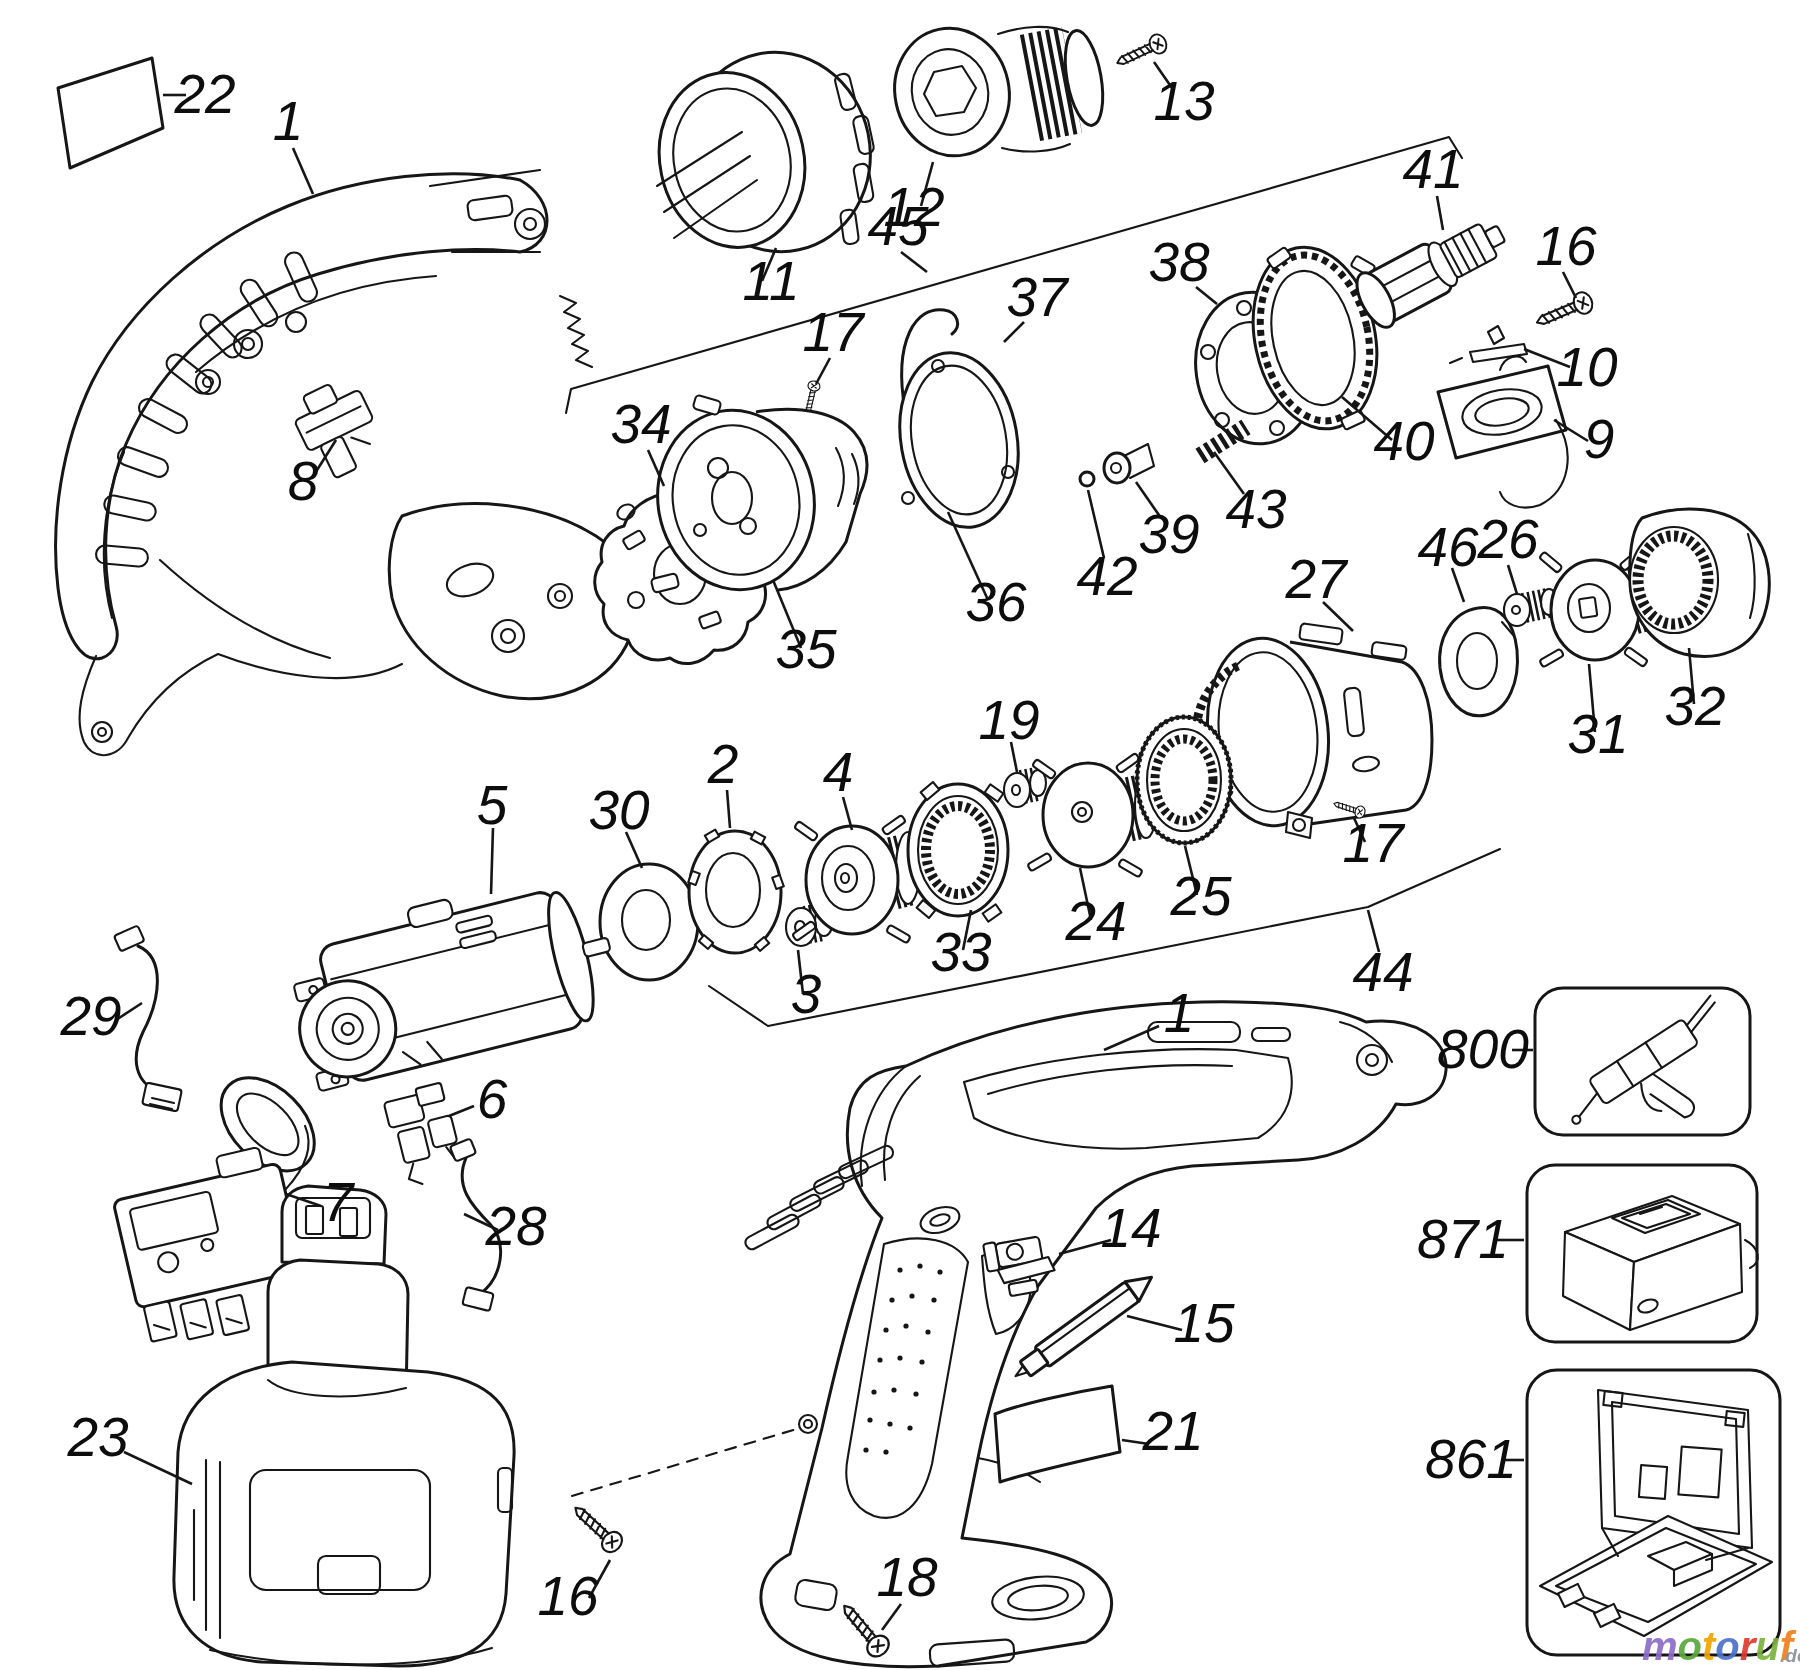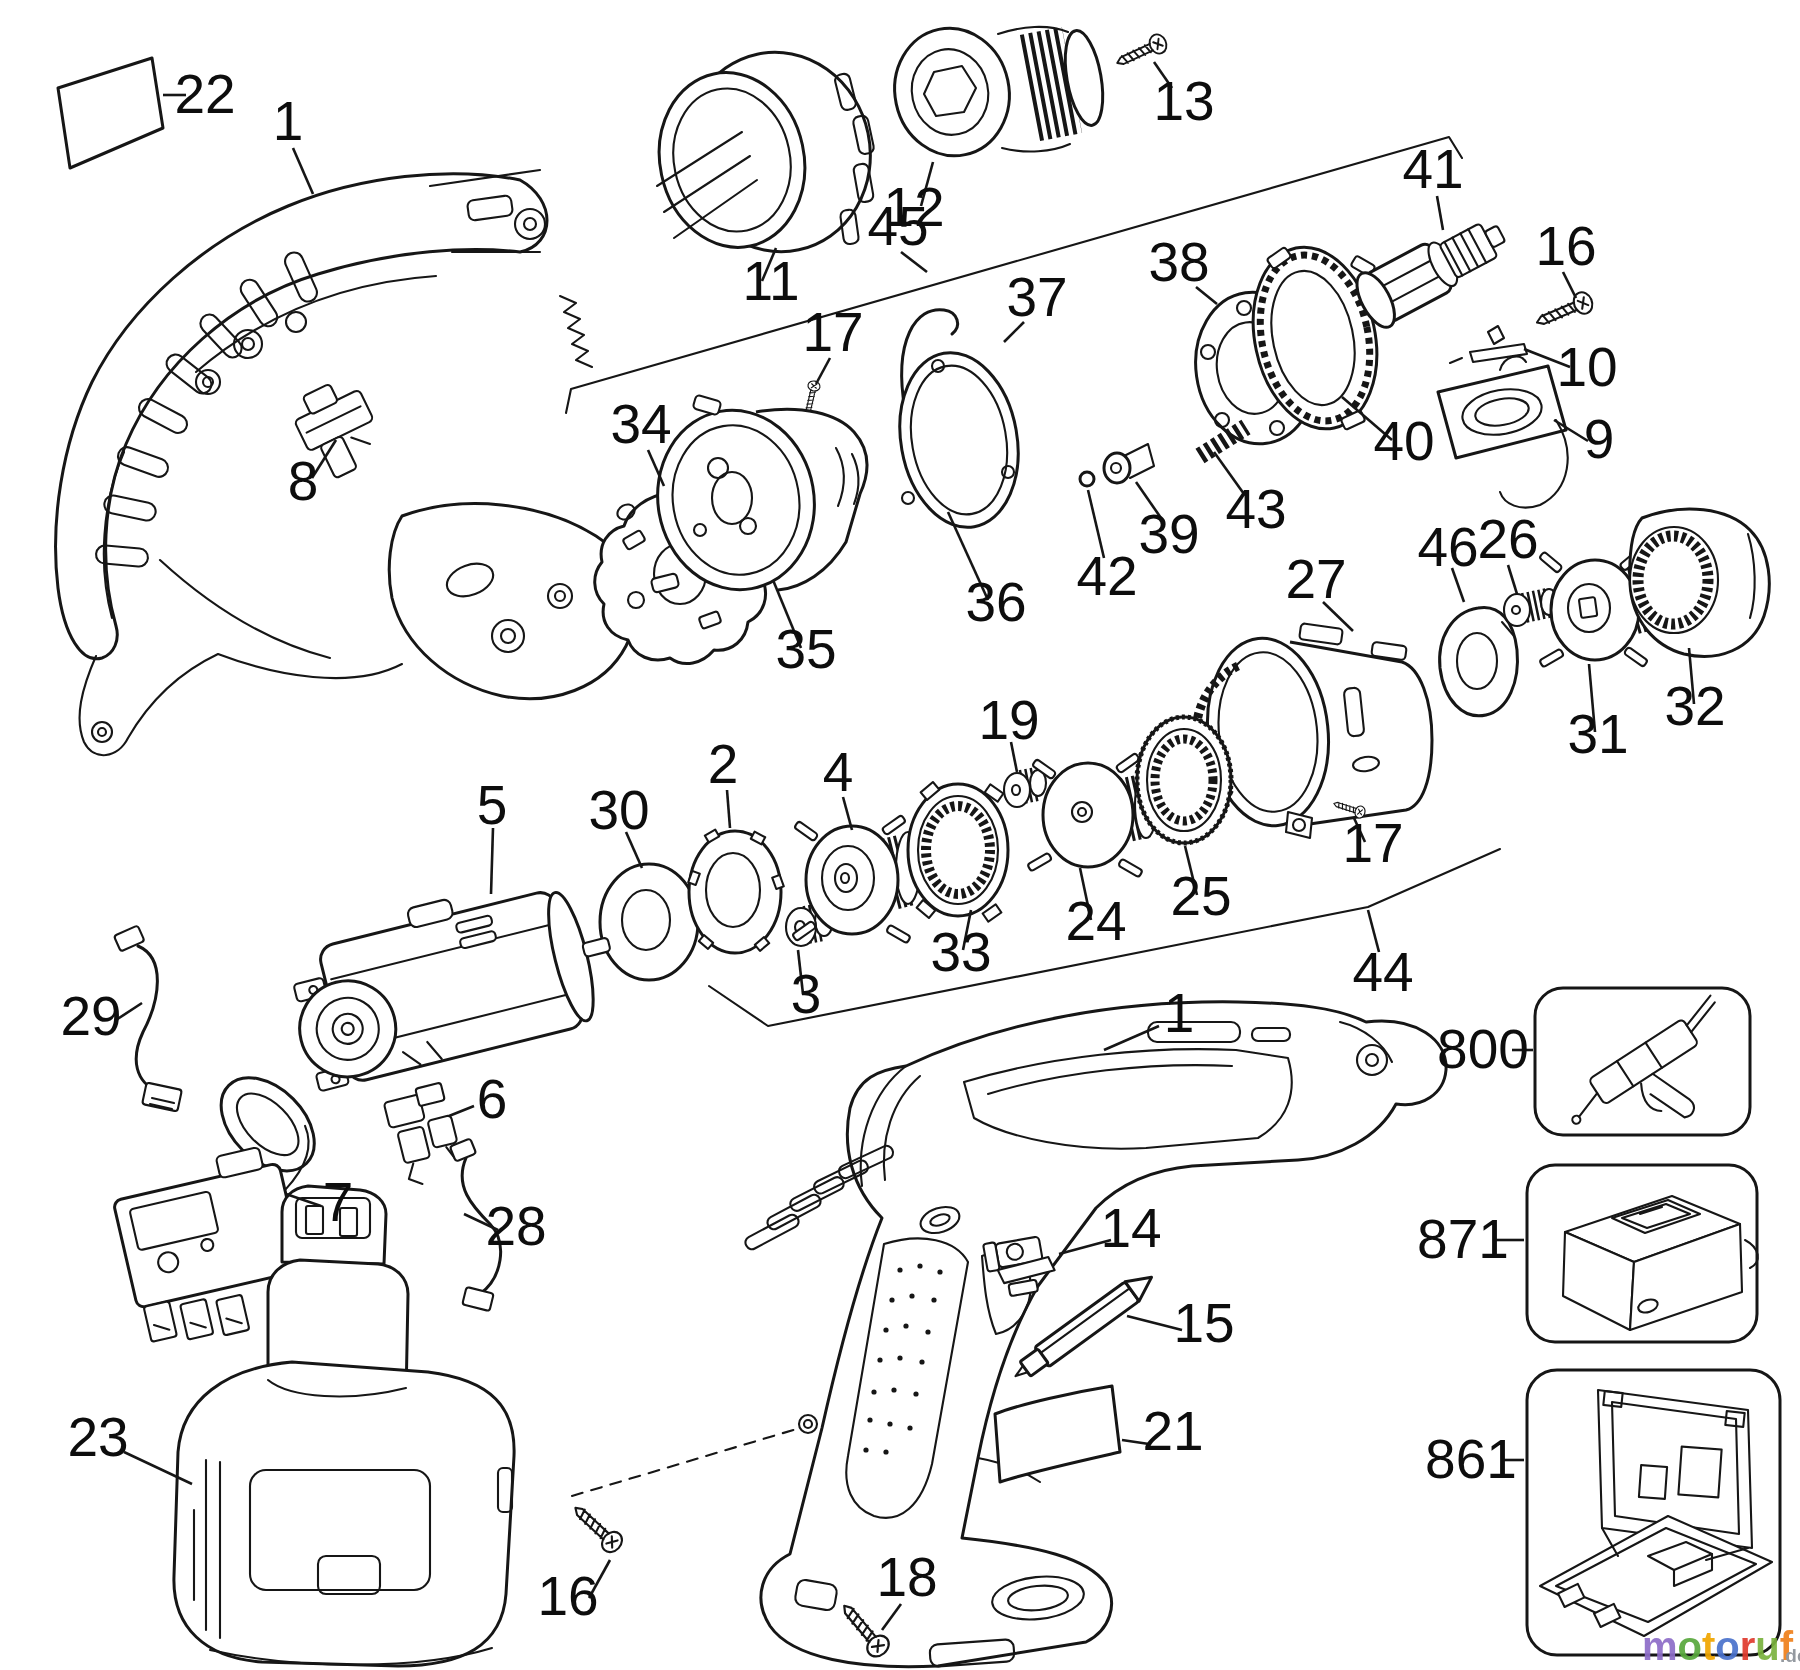--- a/index.html
+++ b/index.html
@@ -1,16 +1,16 @@
 <!DOCTYPE html>
 <html><head>
 <meta charset="utf-8">
 <style>
   html,body{margin:0;padding:0;background:#ffffff;}
-  #stage{position:relative;width:1800px;height:1670px;background:#ffffff;overflow:hidden;}
+  #stage{position:relative;width:1800px;height:1670px;background:#ffffff;overflow:hidden;font-style:italic;}
   svg{display:block}
   .s3{fill:none;stroke:#161616;stroke-width:3;stroke-linecap:round;stroke-linejoin:round}
   .s2{fill:none;stroke:#161616;stroke-width:2.1;stroke-linecap:round;stroke-linejoin:round}
   .w3{fill:#ffffff;stroke:#161616;stroke-width:3;stroke-linejoin:round}
   .w2{fill:#ffffff;stroke:#161616;stroke-width:2.1;stroke-linejoin:round}
   .kn{fill:none;stroke:#161616}
   .dotg{fill:#161616;stroke:none}
   .lbl{font-family:"Liberation Sans",sans-serif;font-size:55px;fill:#0d0d0d;text-anchor:middle}
   .leader{stroke:#161616;stroke-width:2.6;fill:none}
   .wm{font-family:"Liberation Sans",sans-serif;font-weight:bold;font-size:40px}

